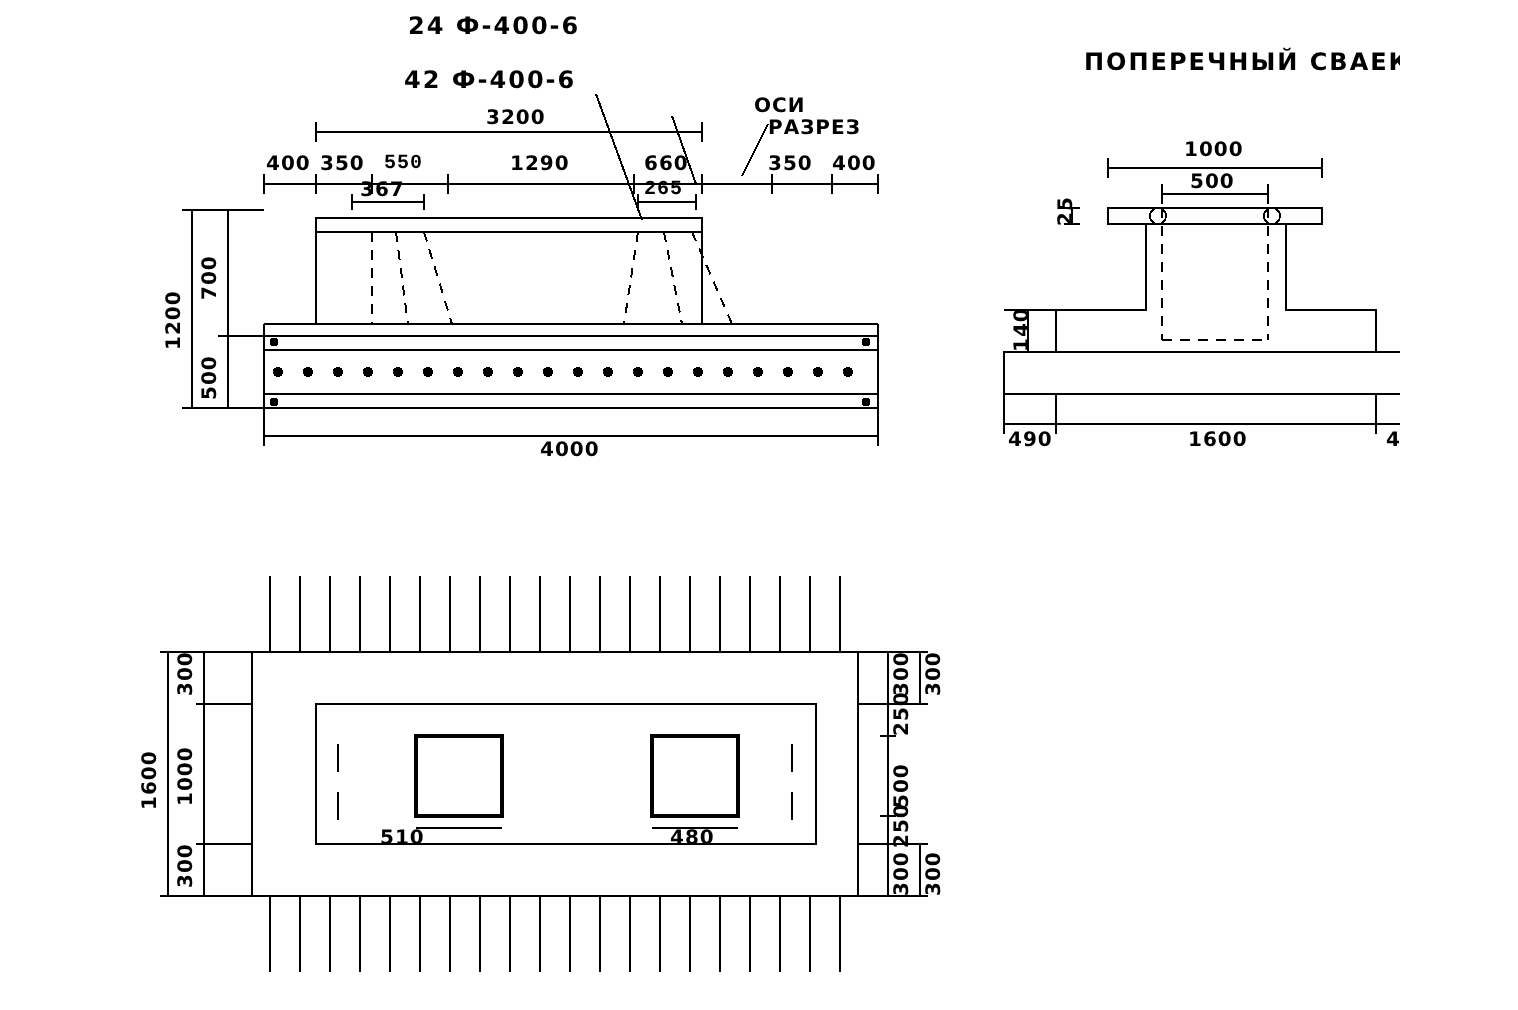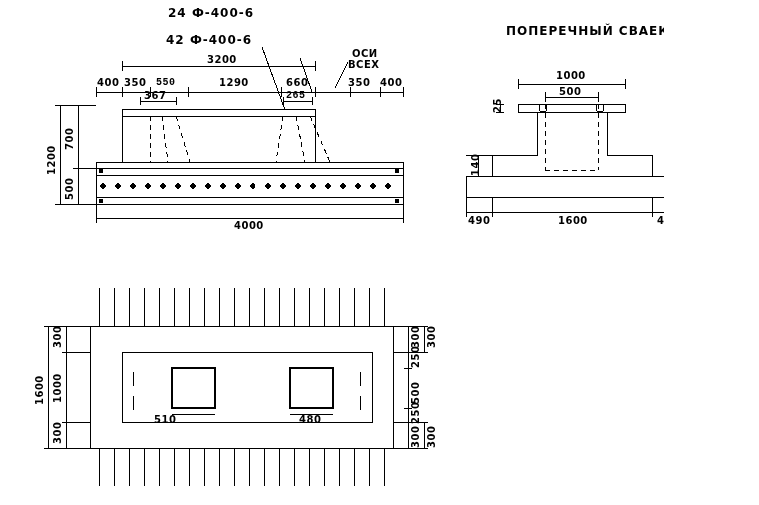--- a/index.html
+++ b/index.html
@@ -1,17 +1,17 @@
 <!DOCTYPE html>
 <html><head>
 <meta charset="utf-8">
 <style>
   html,body{margin:0;padding:0;background:#ffffff;}
   #page{position:relative;width:664px;height:505px;background:#ffffff;
-        font-family:"DejaVu Sans",sans-serif;overflow:hidden;}
+        font-family:"DejaVu Sans",sans-serif;overflow:hidden;margin-left:36px;}
   .lbl{position:absolute;font-size:10px;color:#000;white-space:nowrap;letter-spacing:0.5px;}
   .lbl.b{font-weight:bold;}
   .lbl.v{transform:rotate(-90deg);transform-origin:left top;}
   svg{position:absolute;left:0;top:0;}
   .ttl{position:absolute;font-size:12px;font-weight:bold;letter-spacing:1px;color:#000;white-space:nowrap;}
 </style>
 </head>
 <body>
 
 <div id="page">
@@ -257,22 +257,22 @@
       <line x1="420" y1="448" x2="428" y2="448"></line>
       <line x1="393" y1="326" x2="424" y2="326"></line>
       <line x1="393" y1="352" x2="424" y2="352"></line>
       <line x1="393" y1="422" x2="424" y2="422"></line>
       <line x1="393" y1="448" x2="424" y2="448"></line>
     </g>
   </svg>
 
   <div class="ttl" style="left:168px;top:6px;">24 Ф-400-6</div>
   <div class="ttl" style="left:166px;top:33px;">42 Ф-400-6</div>
-  <div class="lbl b" style="left:352px;top:48px;">ОСИ</div>
-  <div class="lbl b" style="left:348px;top:59px;">ВСЕХ</div>
+  <div class="lbl b" style="left:341px;top:48px;">ОСИ</div>
+  <div class="lbl b" style="left:348px;top:59px;">РАЗРЕЗ</div>
 
   <div class="ttl" style="left:506px;top:24px;">ПОПЕРЕЧНЫЙ СВАЕК</div>
 
   <div class="lbl b" style="left:207px;top:54px;">3200</div>
 
   <div class="lbl b" style="left:97px;top:77px;">400</div>
   <div class="lbl b" style="left:124px;top:77px;">350</div>
   <div class="lbl b" style="left:156px;top:77px;font-family:Liberation Mono, monospace;">550</div>
   <div class="lbl b" style="left:219px;top:77px;">1290</div>
   <div class="lbl b" style="left:286px;top:77px;">660</div>

